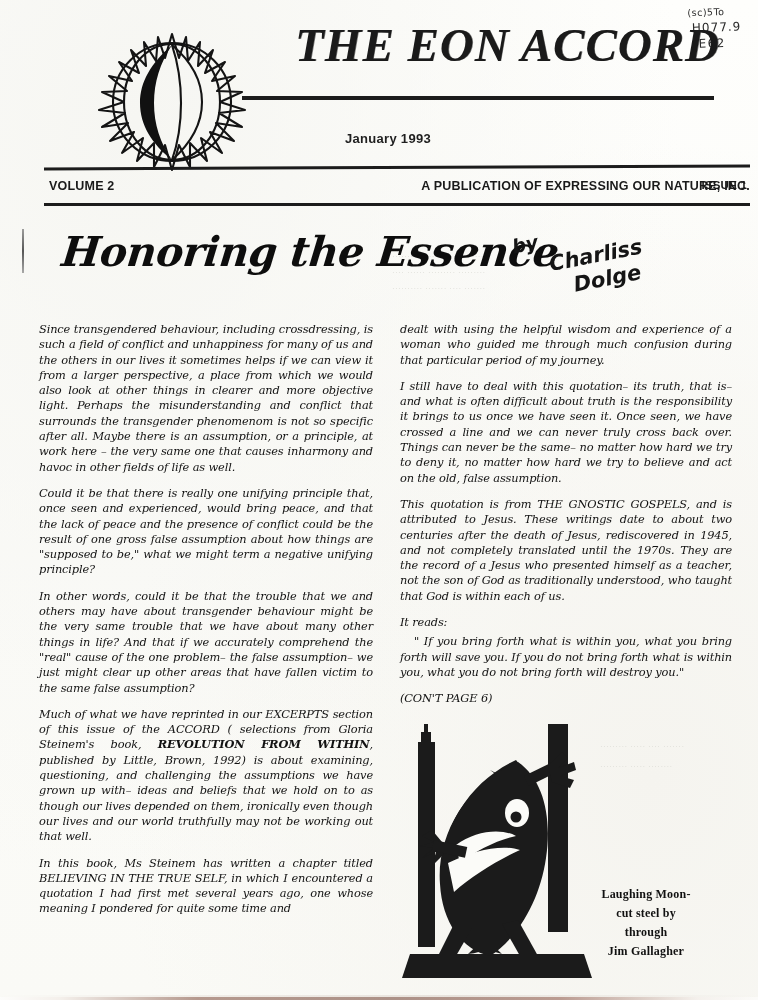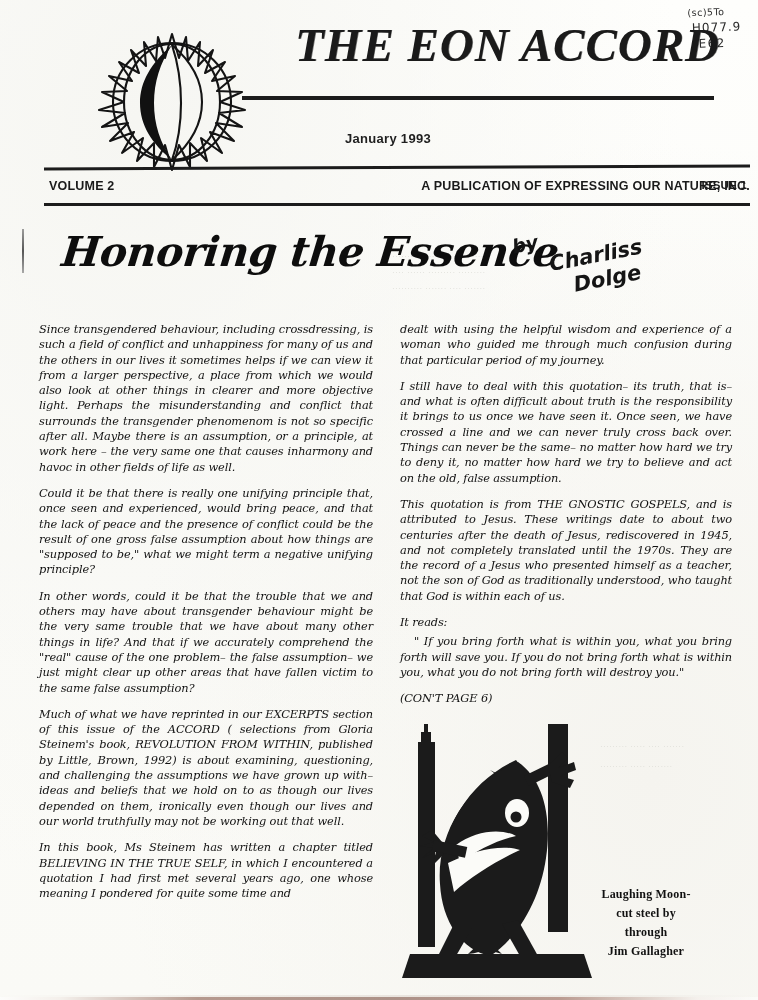--- a/index.html
+++ b/index.html
@@ -178,21 +178,21 @@
     line-height: 15.3px;
     color: #121212;
     text-align: justify;
     letter-spacing: -0.15px;
   }
   #col-left  { left: 39px;  width: 334px; }
   #col-right { left: 400px; width: 332px; }
 
   .col p { margin: 0 0 11px 0; }
   .col p:last-child { margin-bottom: 0; }
-  .col b, .col .bold { font-weight: normal; font-style: italic; }
+  .col b, .col .bold { font-weight: bold; font-style: italic; }
 
   .quote-block {
     margin: 0 0 2px 0;
     text-indent: 14px;
   }
   .cont-note { margin: 0; font-size: 11.4px; }
 
   
   #artwork {
     position: absolute;

